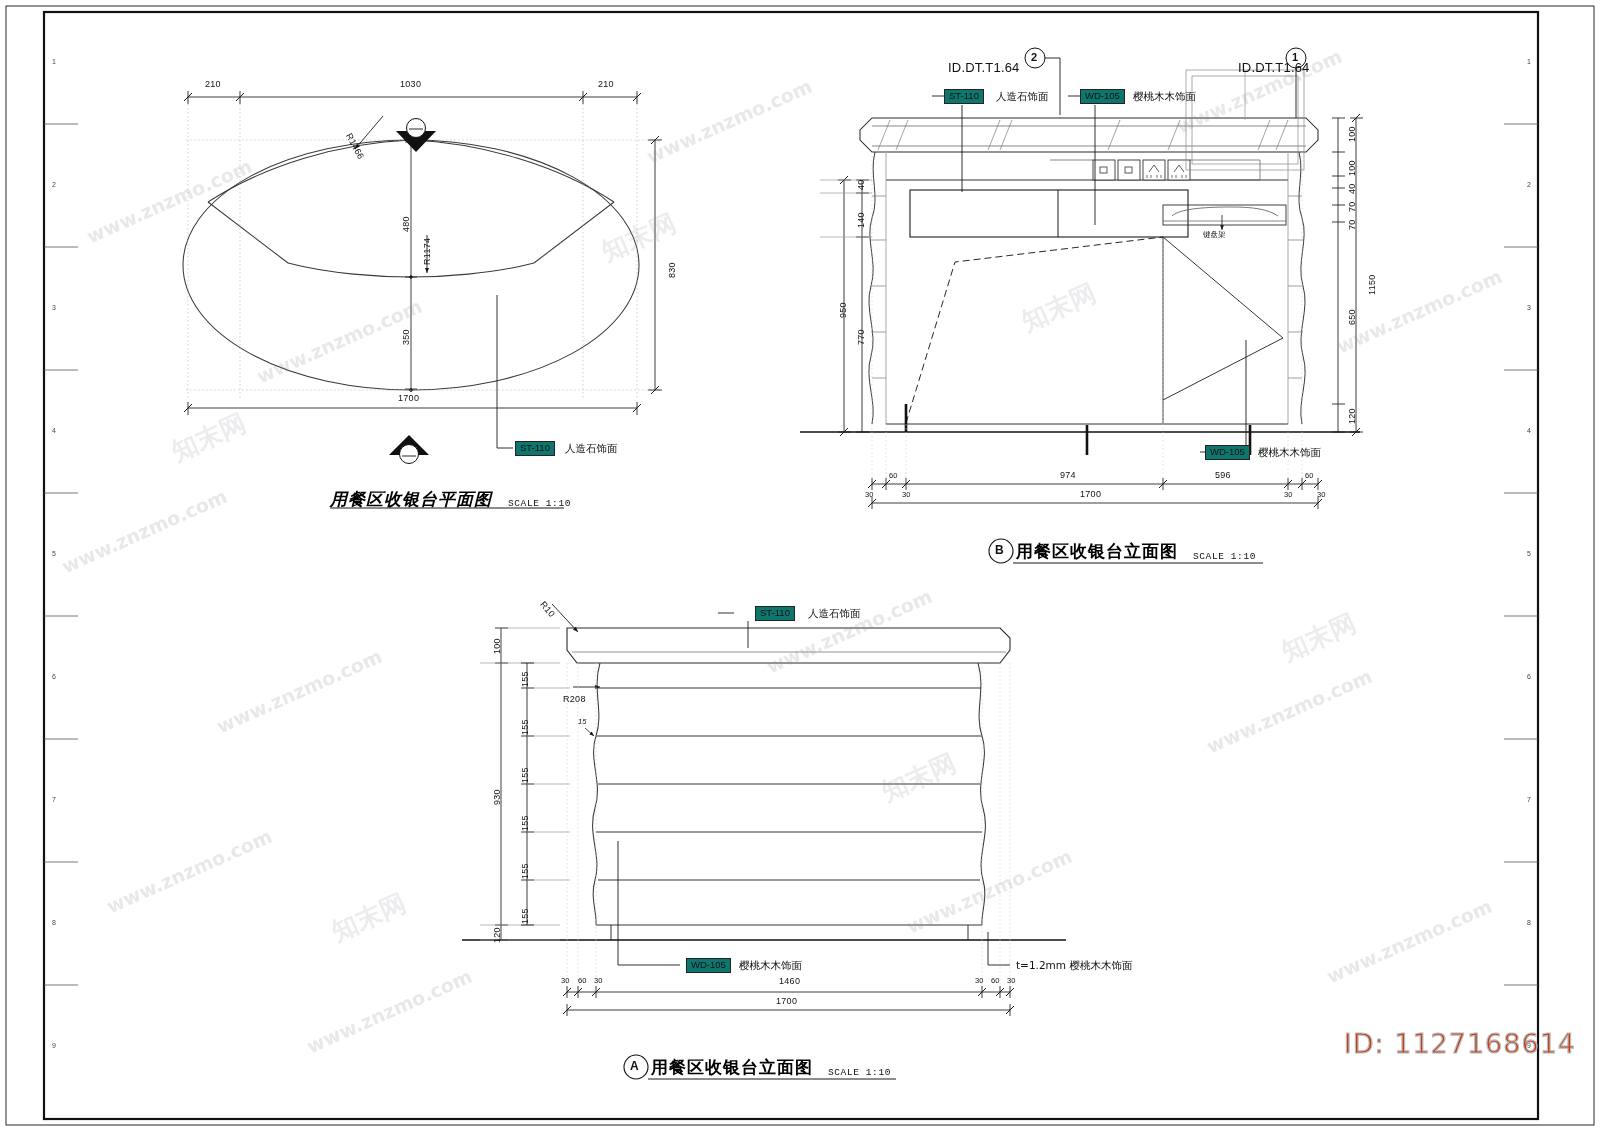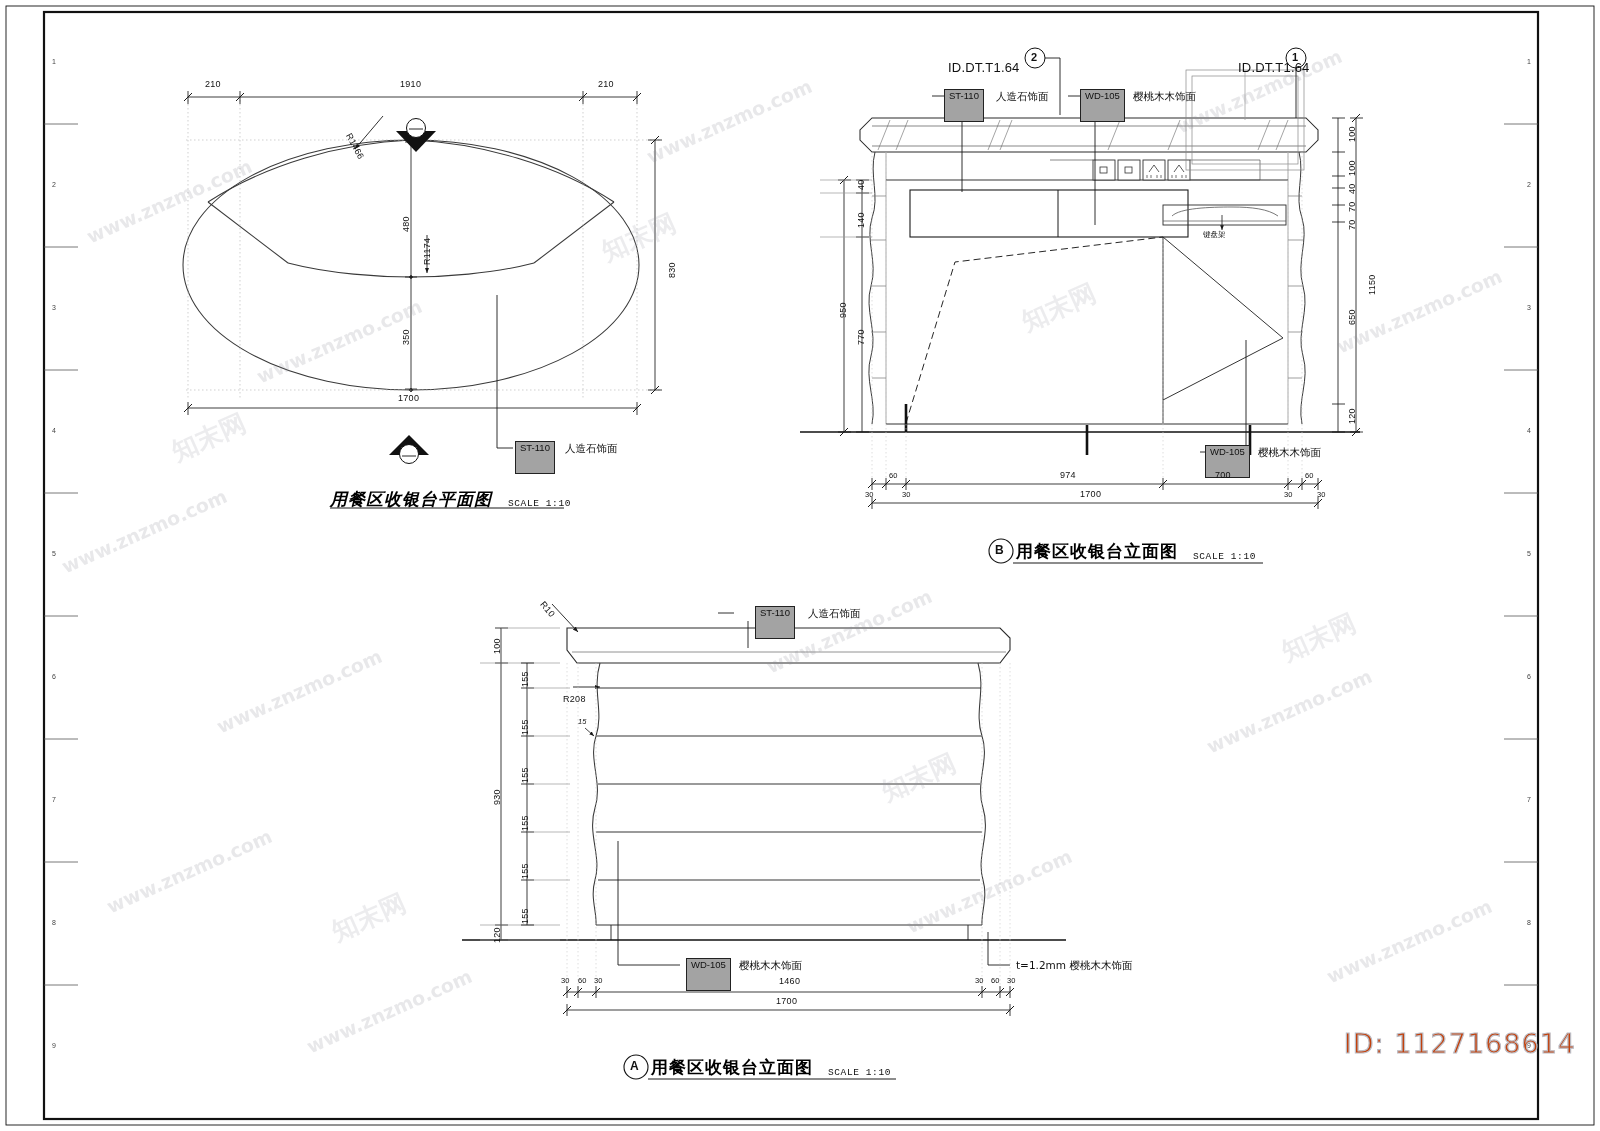--- a/index.html
+++ b/index.html
@@ -32,23 +32,23 @@
   .dim { font-size: 9px; letter-spacing: .3px; }
   .dim-v {
     transform-origin: 0 0;
     transform: rotate(-90deg);
   }
   .tiny { font-size: 7.5px; }
   .note-cn { font-size: 10.5px; font-family: "DejaVu Sans", sans-serif; }
   .tag-box {
     position: absolute;
     border: 1px solid #222;
-    background: #a3a3a3;
+    background: #0f766e;
     font-size: 9.5px;
-    padding: 1px 4px 20px 4px;
+    padding: 1px 4px 2px 4px;
     color: #111;
     line-height: 1;
     white-space: nowrap;
   }
   .title-cn {
     position: absolute;
     font-size: 17px;
     font-weight: bold;
     font-family: "DejaVu Sans", sans-serif;
     color: #000;
@@ -590,21 +590,21 @@
   <div class="grid-num" style="left:1527px; top:181px;">2</div>
   <div class="grid-num" style="left:1527px; top:304px;">3</div>
   <div class="grid-num" style="left:1527px; top:427px;">4</div>
   <div class="grid-num" style="left:1527px; top:550px;">5</div>
   <div class="grid-num" style="left:1527px; top:673px;">6</div>
   <div class="grid-num" style="left:1527px; top:796px;">7</div>
   <div class="grid-num" style="left:1527px; top:919px;">8</div>
   <div class="grid-num" style="left:1527px; top:1042px;">9</div>
 
   <div class="cad-text dim" style="left:205px; top:80px;">210</div>
-  <div class="cad-text dim" style="left:400px; top:80px;">1910</div>
+  <div class="cad-text dim" style="left:400px; top:80px;">1030</div>
   <div class="cad-text dim" style="left:598px; top:80px;">210</div>
   <div class="cad-text dim" style="left:398px; top:394px;">1700</div>
 
   <div class="cad-text dim dim-v" style="left:668px; top:278px;">830</div>
   <div class="cad-text dim dim-v" style="left:402px; top:232px;">480</div>
   <div class="cad-text dim dim-v" style="left:402px; top:345px;">350</div>
 
   <div class="cad-text dim" style="left:352px; top:132px; transform-origin:0 0; transform:rotate(62deg);">R1466</div>
   <div class="cad-text dim dim-v" style="left:423px; top:265px;">R1174</div>
 
@@ -639,21 +639,21 @@
   <div class="cad-text dim dim-v" style="left:1348px; top:212px;">70</div>
   <div class="cad-text dim dim-v" style="left:1348px; top:230px;">70</div>
   <div class="cad-text dim dim-v" style="left:1348px; top:325px;">650</div>
   <div class="cad-text dim dim-v" style="left:1348px; top:424px;">120</div>
   <div class="cad-text dim dim-v" style="left:1368px; top:295px;">1150</div>
 
   <div class="cad-text tiny" style="left:865px; top:491px;">30</div>
   <div class="cad-text tiny" style="left:889px; top:472px;">60</div>
   <div class="cad-text tiny" style="left:902px; top:491px;">30</div>
   <div class="cad-text dim" style="left:1022px; top:471px;padding-left:38px;">974</div>
-  <div class="cad-text dim" style="left:1215px; top:471px;">700</div>
+  <div class="cad-text dim" style="left:1215px; top:471px;">596</div>
   <div class="cad-text tiny" style="left:1284px; top:491px;">30</div>
   <div class="cad-text tiny" style="left:1305px; top:472px;">60</div>
   <div class="cad-text tiny" style="left:1317px; top:491px;">30</div>
   <div class="cad-text dim" style="left:1080px; top:490px;">1700</div>
 
   <div class="cad-text" style="left:995px; top:544px; font-size:12px; font-weight:bold;">B</div>
   <div class="title-cn" style="left:1016px; top:540px;">用餐区收银台立面图</div>
   <div class="title-scale" style="left:1193px; top:551px;">SCALE 1:10</div>
 
   <div class="tag-box" style="left:755px; top:606px;">ST-110</div>

